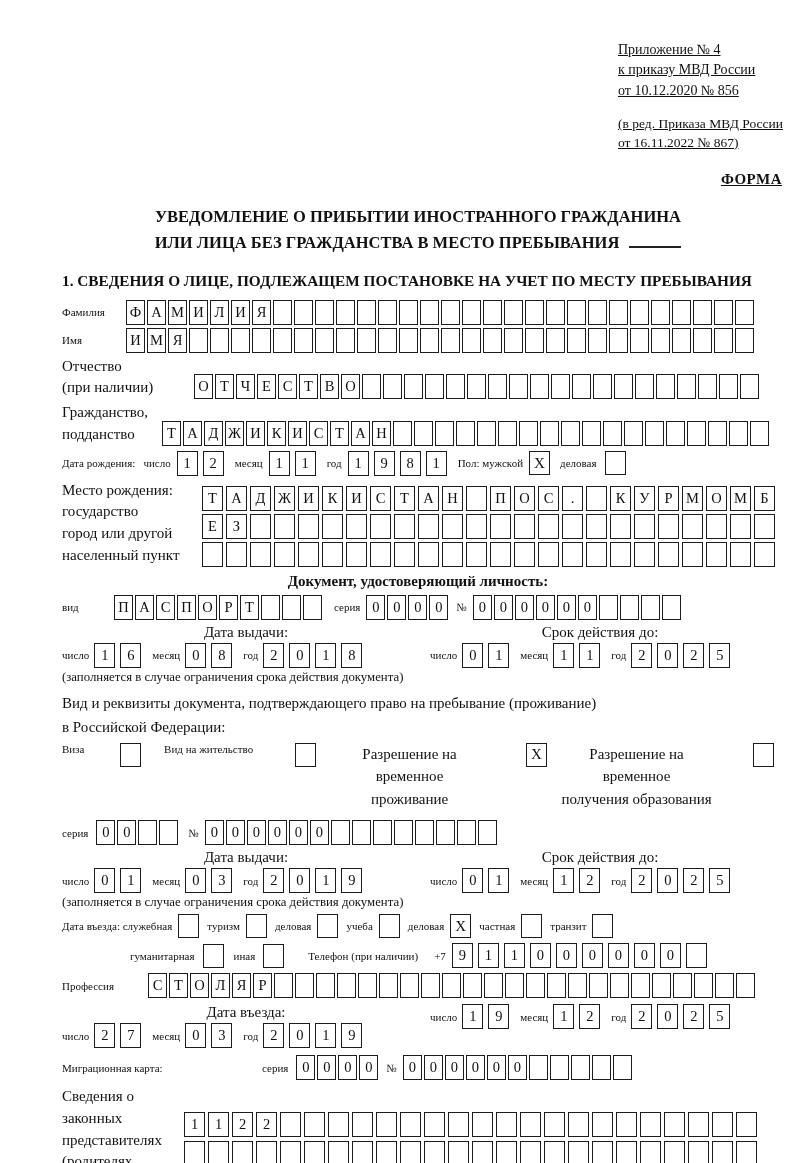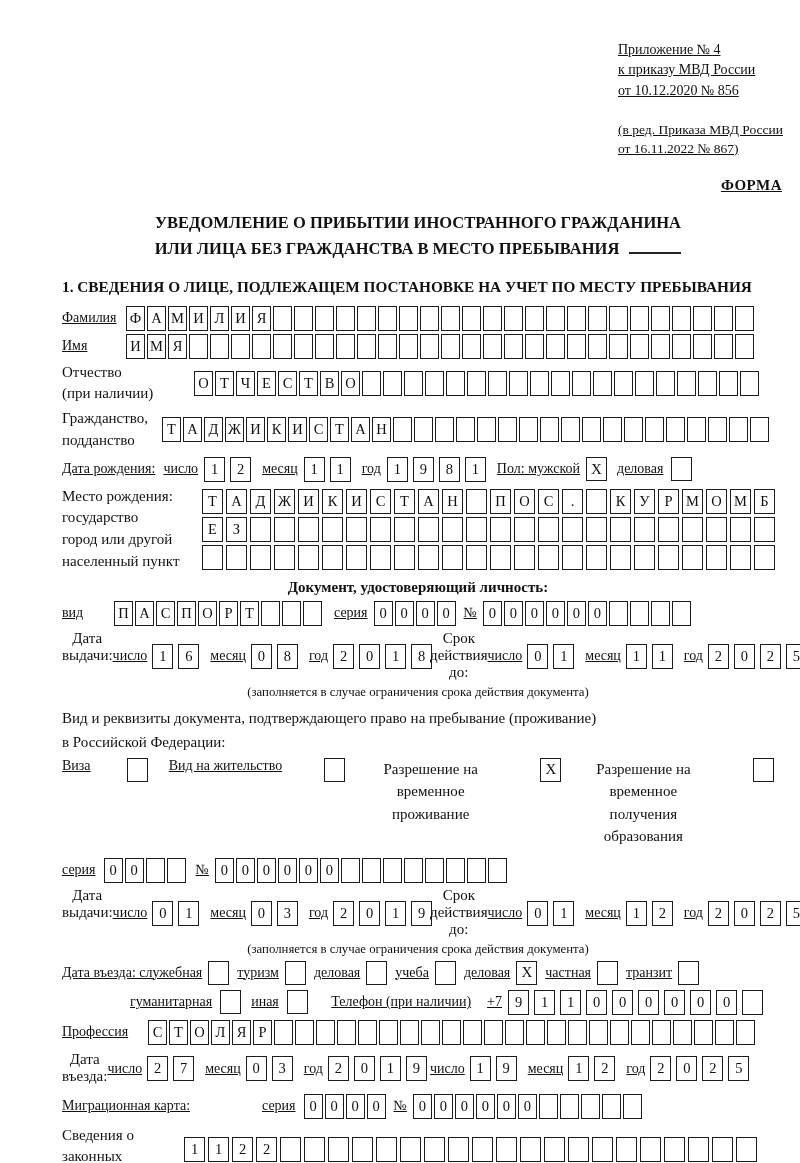--- a/index.html
+++ b/index.html
@@ -3,52 +3,52 @@
 <meta charset="utf-8">
 <style>
   * { margin:0; padding:0; box-sizing:border-box; }
   html,body { background:#fff; }
   body { width:800px; height:1163px; overflow:hidden; color:#111;
          font-family:"Liberation Serif","DejaVu Serif",serif; }
   .page { width:800px; height:1163px; padding:40px 26px 0 62px; }
 
   
   .ref { margin-left:556px; width:170px; font-size:14px; line-height:1.45;text-decoration:underline; }
-  .ref .amend { font-size:13.5px; margin-top:20px; line-height:1.4; }
+  .ref .amend { font-size:13.5px; margin-top:14px; line-height:1.4; }
   .ref .amend + .amend { margin-top:0; }
   .forma { font-weight:bold; font-size:15px; text-align:right; margin:16px 6px 0 0; letter-spacing:.5px; }
 
   .title { text-align:center; font-weight:bold; font-size:16.5px; line-height:1.55; margin-top:14px; }
   .blank-line { display:inline-block; width:52px; border-bottom:2px solid #222; margin-left:10px; }
 
   .sec-heading { font-weight:bold; font-size:15.3px; margin:16px 0 10px 0; }
 
   .row { display:flex; align-items:center; margin-bottom:3px; }
-  .row-top { align-items:center; }
-  .lbl { font-size:14px; white-space:nowrap;text-decoration:underline; }
+  .row-top { align-items:flex-end; }
+  .lbl { font-size:11px; white-space:nowrap; }
   .lbl2 { font-size:15px; line-height:1.45; }
 
   .cells { display:flex; }
   .cell { flex:none; width:19px; height:25px; border:1.5px solid #1c1c1c; margin-right:2px;
           display:flex; align-items:center; justify-content:center; font-size:14.5px; background:#fff; }
   .wide .cell { width:21px; margin-right:3px; }
   .dcells .cell { width:21px; margin-right:5px; }
   .dcells { margin-right:6px; }
 
   .checkbox { flex:none; width:21px; height:24px; border:1.5px solid #1c1c1c; display:inline-flex;
               align-items:center; justify-content:center; font-size:15px; background:#fff; }
 
   .center-bold { text-align:center; font-weight:bold; font-size:15px; margin:6px 0 5px 0; }
 
   .dates-grid { display:flex; margin-top:4px; }
-  .dates-col { display:flex; }
+  .dates-col { display:flex; flex-direction:column; }
   .dates-col .col-head { text-align:center; font-size:15px; margin-bottom:2px; }
   .dgroup { display:flex; align-items:center; }
   .dgroup .lbl { margin-right:5px; }
-  .note-right { width:100%; text-align:center; font-size:12.8px; margin:2px 2px 4px 0; }
+  .note-right { width:100%; text-align:left; font-size:12.8px; margin:2px 2px 4px 0; }
 
   .permit-row { display:flex; align-items:flex-start; margin:4px 0 10px 0; }
   .permit-item { display:flex; align-items:flex-start;gap:32px; }
   .permit-multi { text-align:center; font-size:15px; line-height:1.5; } .gap14{width:14px;} .gap18{width:18px;} .gap24{width:24px;}
 
   .mr4{margin-right:4px;} .mr6{margin-right:6px;} .mr8{margin-right:8px;} .mr10{margin-right:10px;}
   .intro { font-size:15px; line-height:1.6; margin-top:6px; }
 </style>
 </head>
 <body>

